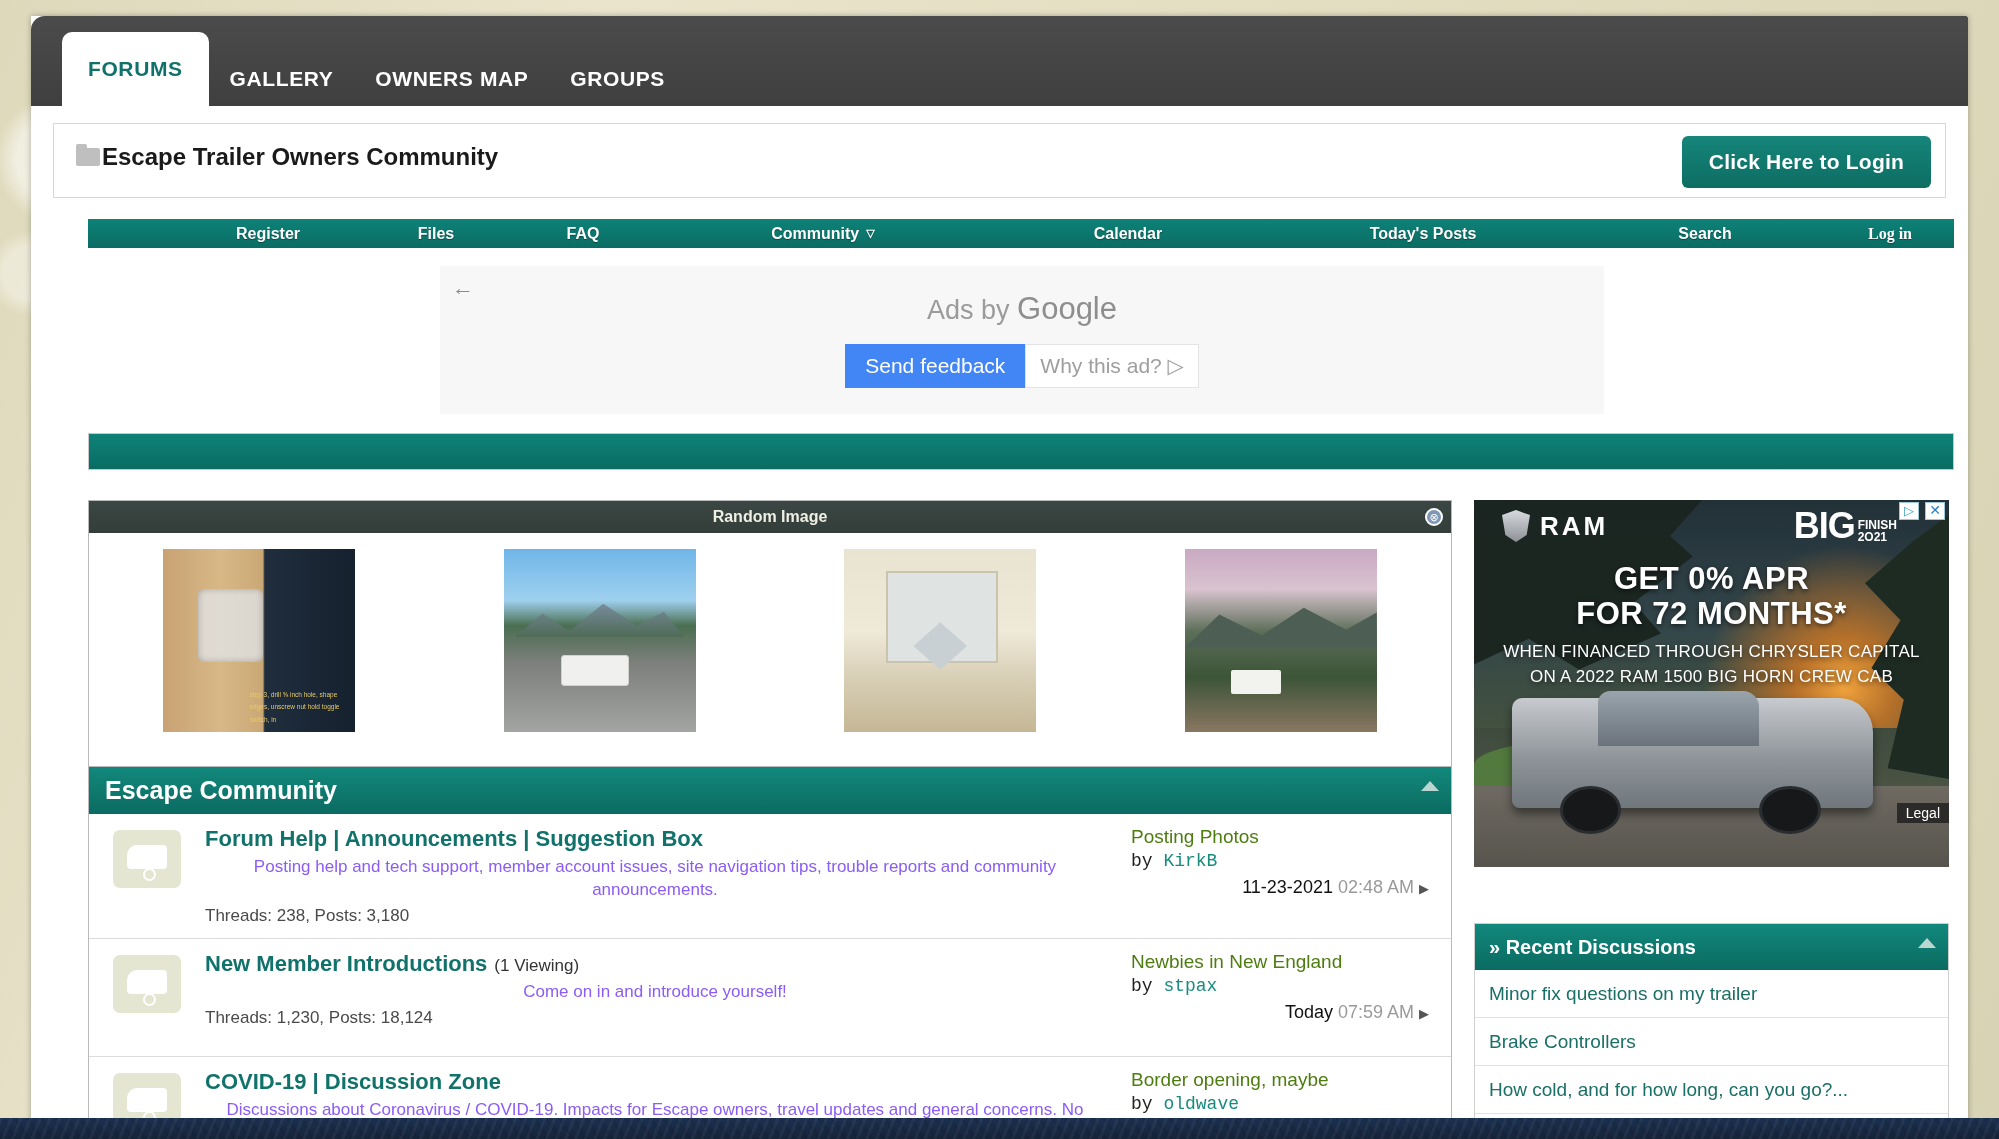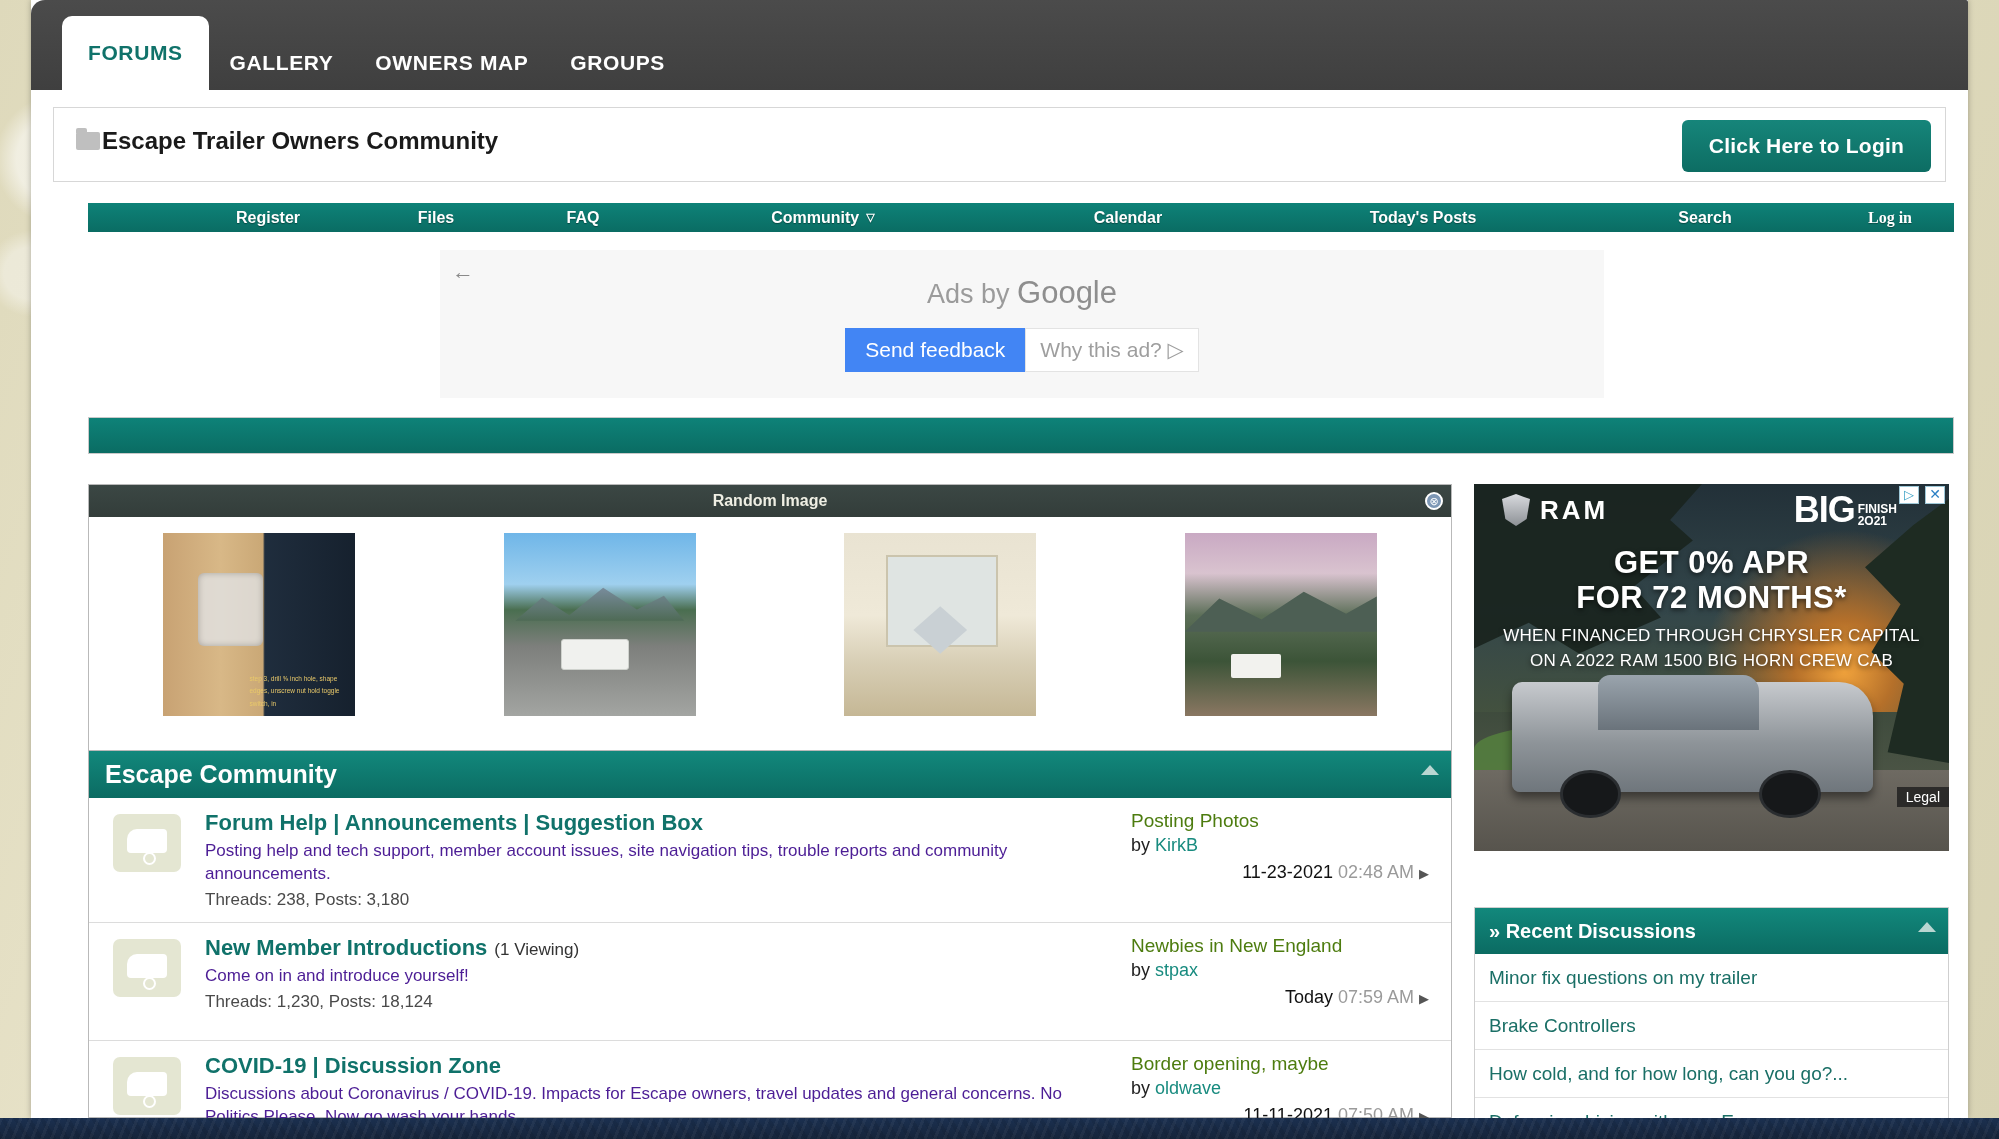--- a/index.html
+++ b/index.html
@@ -15,21 +15,21 @@
       radial-gradient(circle at 3% 14%, rgba(255,255,255,0.55) 0 2%, transparent 3%),
       radial-gradient(circle at 5% 20%, rgba(255,255,255,0.45) 0 1.5%, transparent 2.5%),
       radial-gradient(circle at 1.5% 24%, rgba(255,255,255,0.4) 0 1.2%, transparent 2%),
       linear-gradient(110deg,#ded9bb 0%, #e9e4cb 25%, #e3dec1 55%, #d8d3b4 100%);
     position: relative;
   }
 
   
   #page {
     position: absolute;
-    left: 31px; top: 0; width: 1937px; height: 1118px;
+    left: 31px; top: 16px; width: 1937px; height: 1118px;
     background: #ffffff;
     box-shadow: 0 0 6px rgba(0,0,0,0.28);
   }
 
   
   #topbar {
     position: absolute; left: 0; top: 0; width: 100%; height: 90px;
     background: linear-gradient(#4b4b4b,#3f3f3f);
     border-top-left-radius: 14px;
     border-top-right-radius: 2px;
@@ -195,25 +195,25 @@
     content:""; position:absolute; left: 14px; top: 15px; width: 40px; height: 24px;
     background:#ffffff; border-radius: 10px 4px 4px 4px;
   }
   .forumicon:after{
     content:""; position:absolute; left: 30px; top: 38px; width: 9px; height: 9px;
     border:2px solid #ffffff; border-radius:50%;
   }
   .forummain { flex: 1; padding-right: 18px; }
   .forumtitle { font-size: 22px; font-weight: bold; color:#10726a; cursor:pointer; display:inline;margin-top:11px; }
   .forumviewing { font-size: 17px; color:#333; margin-left: 7px; }
-  .forumdesc { font-size: 17px; color:#4c1d95; line-height: 1.35; margin-top: 4px; max-width: 900px; }
+  .forumdesc { font-size: 17px; color:#8b5cf6; line-height: 1.35; margin-top: 4px; max-width: 900px; text-align: center; }
   .forumstats { font-size: 17px; color:#4a4a4a; margin-top: 4px; }
   .lastpost { width: 320px; padding-right: 22px; text-align:left; position:relative;}
   .lp-title { font-size: 19px; font-weight: normal; color:#4d7c0f; cursor:pointer; }
-  .lp-by { font-size: 18px; color:#222; margin-top: 3px;}
+  .lp-by { font-size: 18px; color:#222; margin-top: 3px; font-family: Liberation Mono, monospace;}
   .lp-by a { color:#188b7f; text-decoration:none; cursor:pointer; }
   .lp-date { font-size: 18px; color:#111; text-align:right; margin-top: 6px; }
   .lp-date .tm { color:#9a9a9a; }
   .lp-arrow { color:#555; font-size: 13px; margin-left: 5px; }
 
   
   #rightcol { position:absolute; left: 1443px; top: 484px; width: 475px; }
   #sideAd {
     width: 475px; height: 367px; position: relative; overflow:hidden;
     background: linear-gradient(#1d2a2e 0%, #27383a 38%, #3d4a3c 60%, #5a5f4e 100%);

